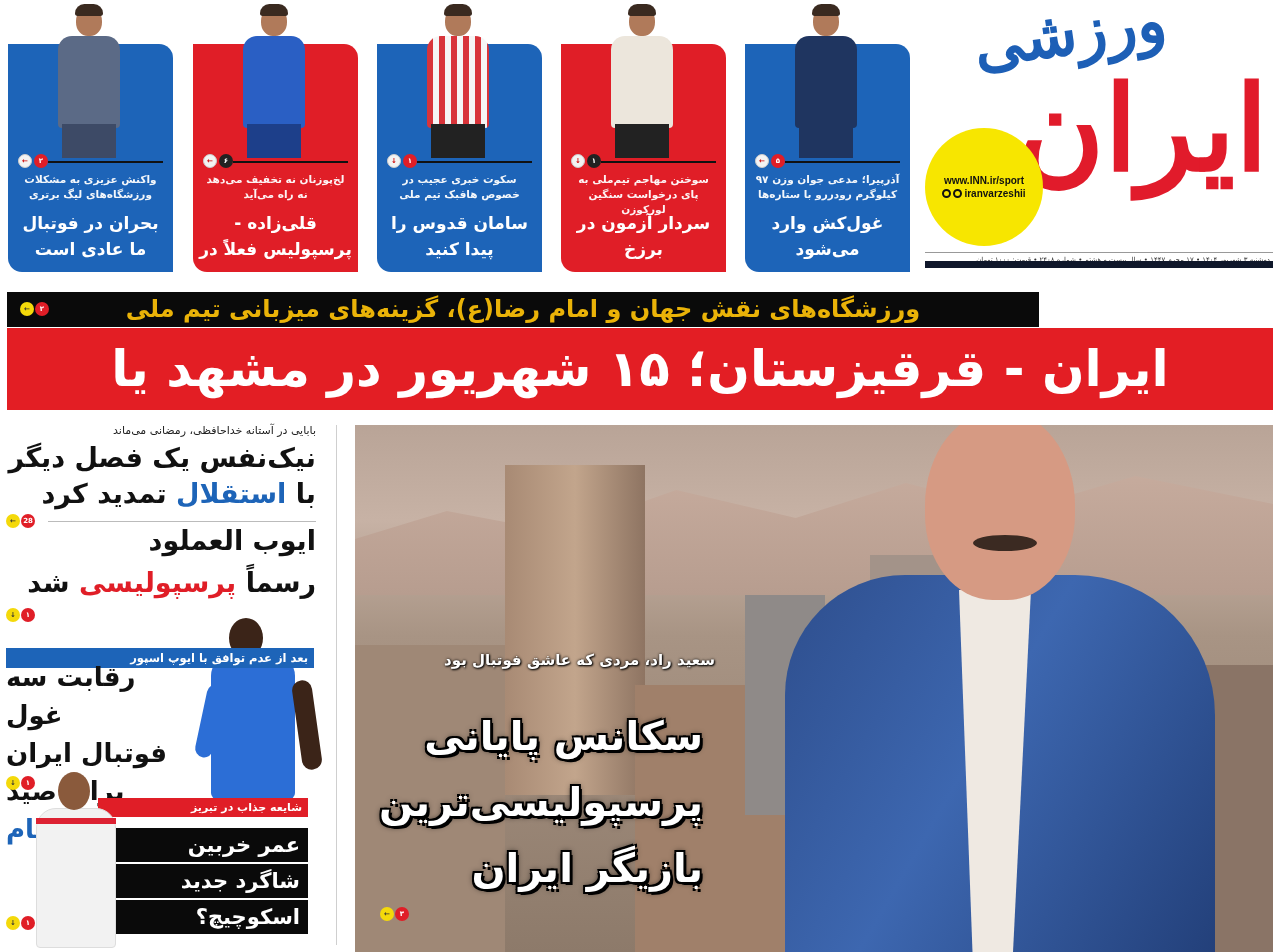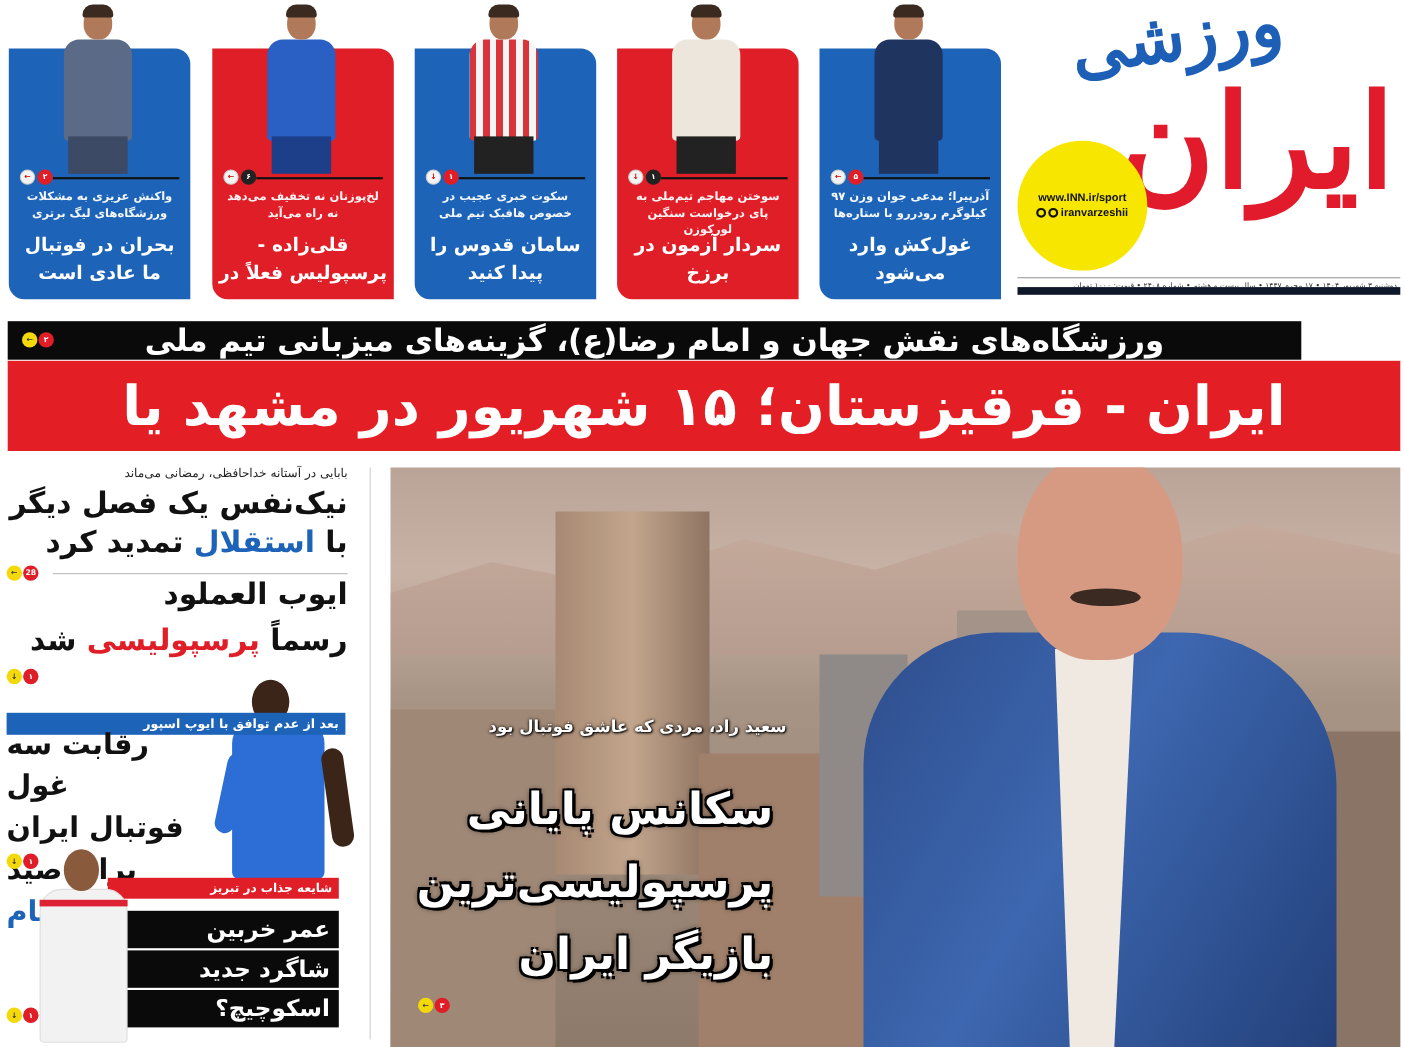--- a/index.html
+++ b/index.html
@@ -33,22 +33,22 @@
   .card .icons { position: absolute; left: 10px; top: 110px; display: flex; gap: 2px; }
   .dot { width: 14px; height: 14px; border-radius: 50%; display: inline-flex; align-items: center; justify-content: center; font-size: 7px; color: #fff; font-weight: bold; }
   .dot.white { background: #f3f3f3; color: #c00; border: 1px solid #ccc; }
   .dot.red { background: #e01e27; }
   .dot.yellow { background: #f4d90a; color: #333; }
   .dot.dark { background: #222; }
   .card .kicker { position: absolute; left: 8px; right: 8px; top: 128px; font-size: 10.5px; color: #fff; direction: rtl; text-align: center; line-height: 15px; font-weight: bold; opacity: .95; }
   .card .headline { position: absolute; left: 6px; right: 6px; top: 166px; font-size: 17px; color: #fff; direction: rtl; text-align: center; line-height: 26px; font-weight: bold; }
 
   
-  .banner-sub { position: absolute; left: 7px; top: 292px; width: 1176px; height: 35px; background: #0a0a0a;
-    color: #ffffff; font-size: 28px; font-weight: bold; direction: rtl; text-align: center; line-height: 35px; }
+  .banner-sub { position: absolute; left: 7px; top: 292px; width: 1032px; height: 35px; background: #0a0a0a;
+    color: #eab308; font-size: 24px; font-weight: bold; direction: rtl; text-align: center; line-height: 35px; }
   .banner-main { position: absolute; left: 7px; top: 328px; width: 1266px; height: 82px; background: #e31e24;
     color: #fff; font-size: 50px; font-weight: bold; direction: rtl; text-align: center; line-height: 82px; letter-spacing: -1px; }
   .banner-icons { position: absolute; left: 20px; top: 302px; display: flex; gap: 1px; }
 
   
   .left-col { position: absolute; left: 0; top: 418px; width: 336px; height: 534px; }
   .col-sep { position: absolute; left: 336px; top: 425px; width: 1px; height: 520px; background: #cfcfcf; }
   .art1-kicker { position: absolute; right: 20px; top: 6px; font-size: 11px; color: #222; direction: rtl; }
   .art1-title { position: absolute; right: 20px; top: 22px; font-size: 27px; font-weight: bold; color: #111; direction: rtl; text-align: right; line-height: 36px; width: 310px; }
   .hl-blue { color: #1d64b8; }

